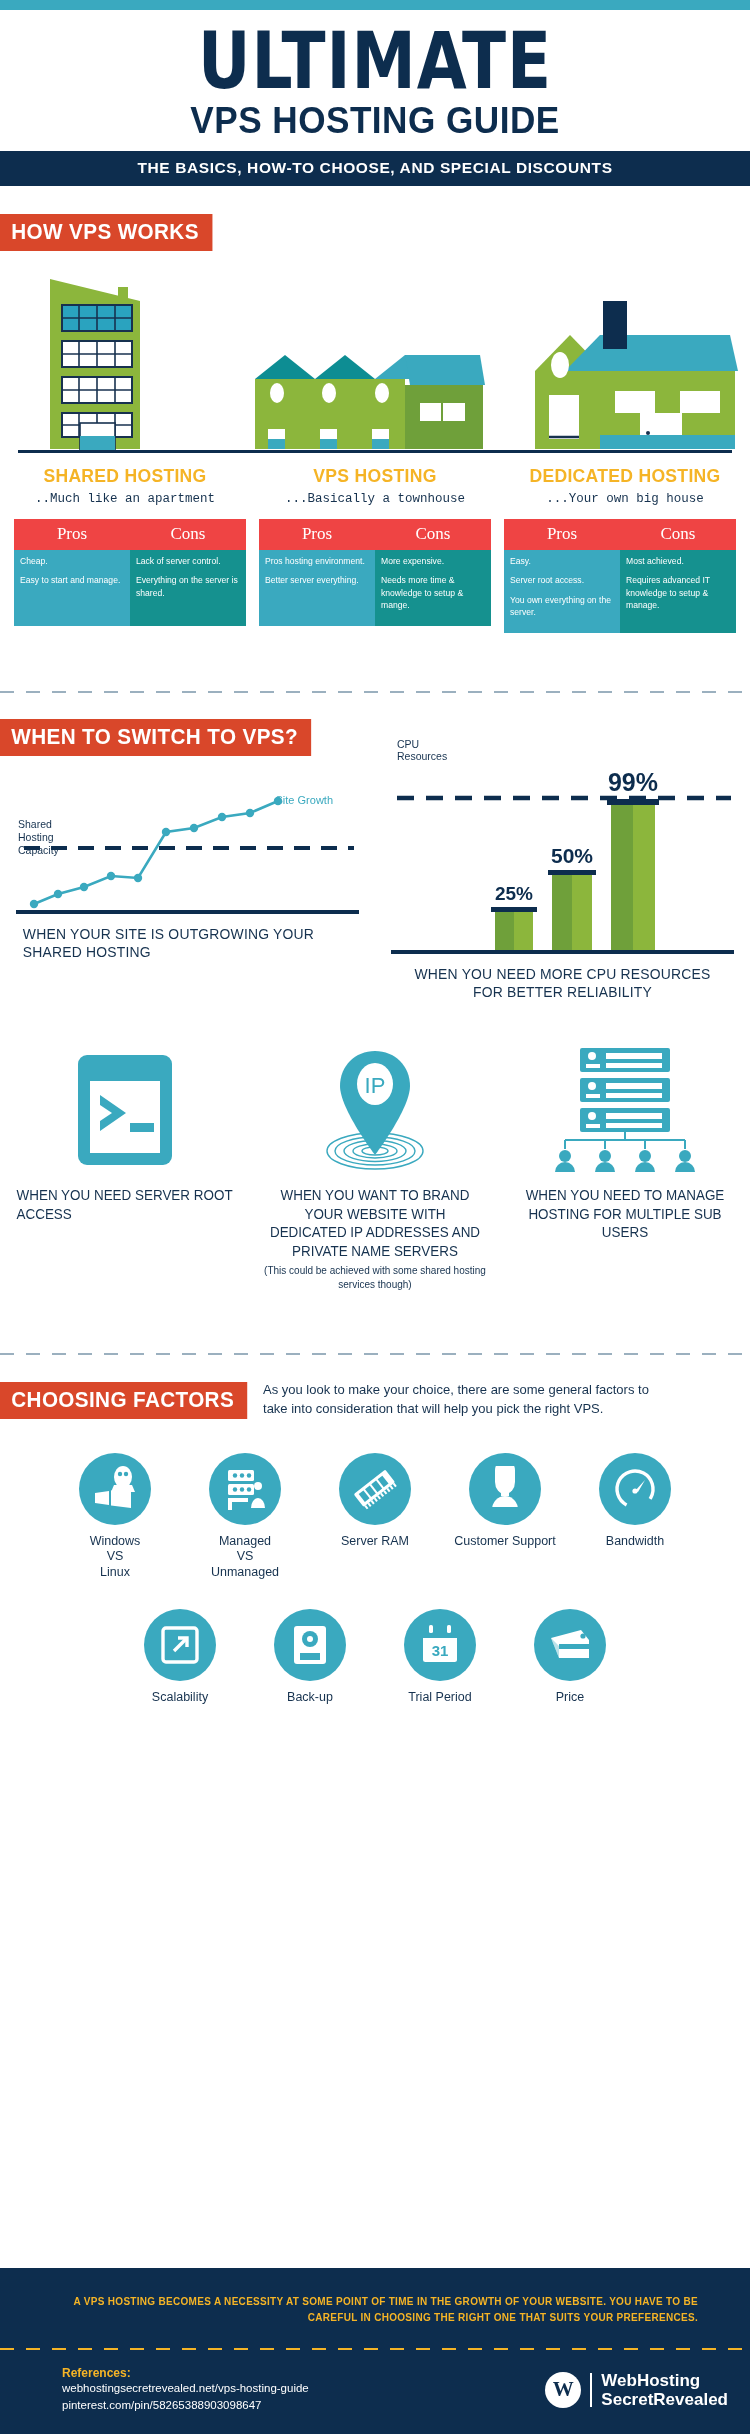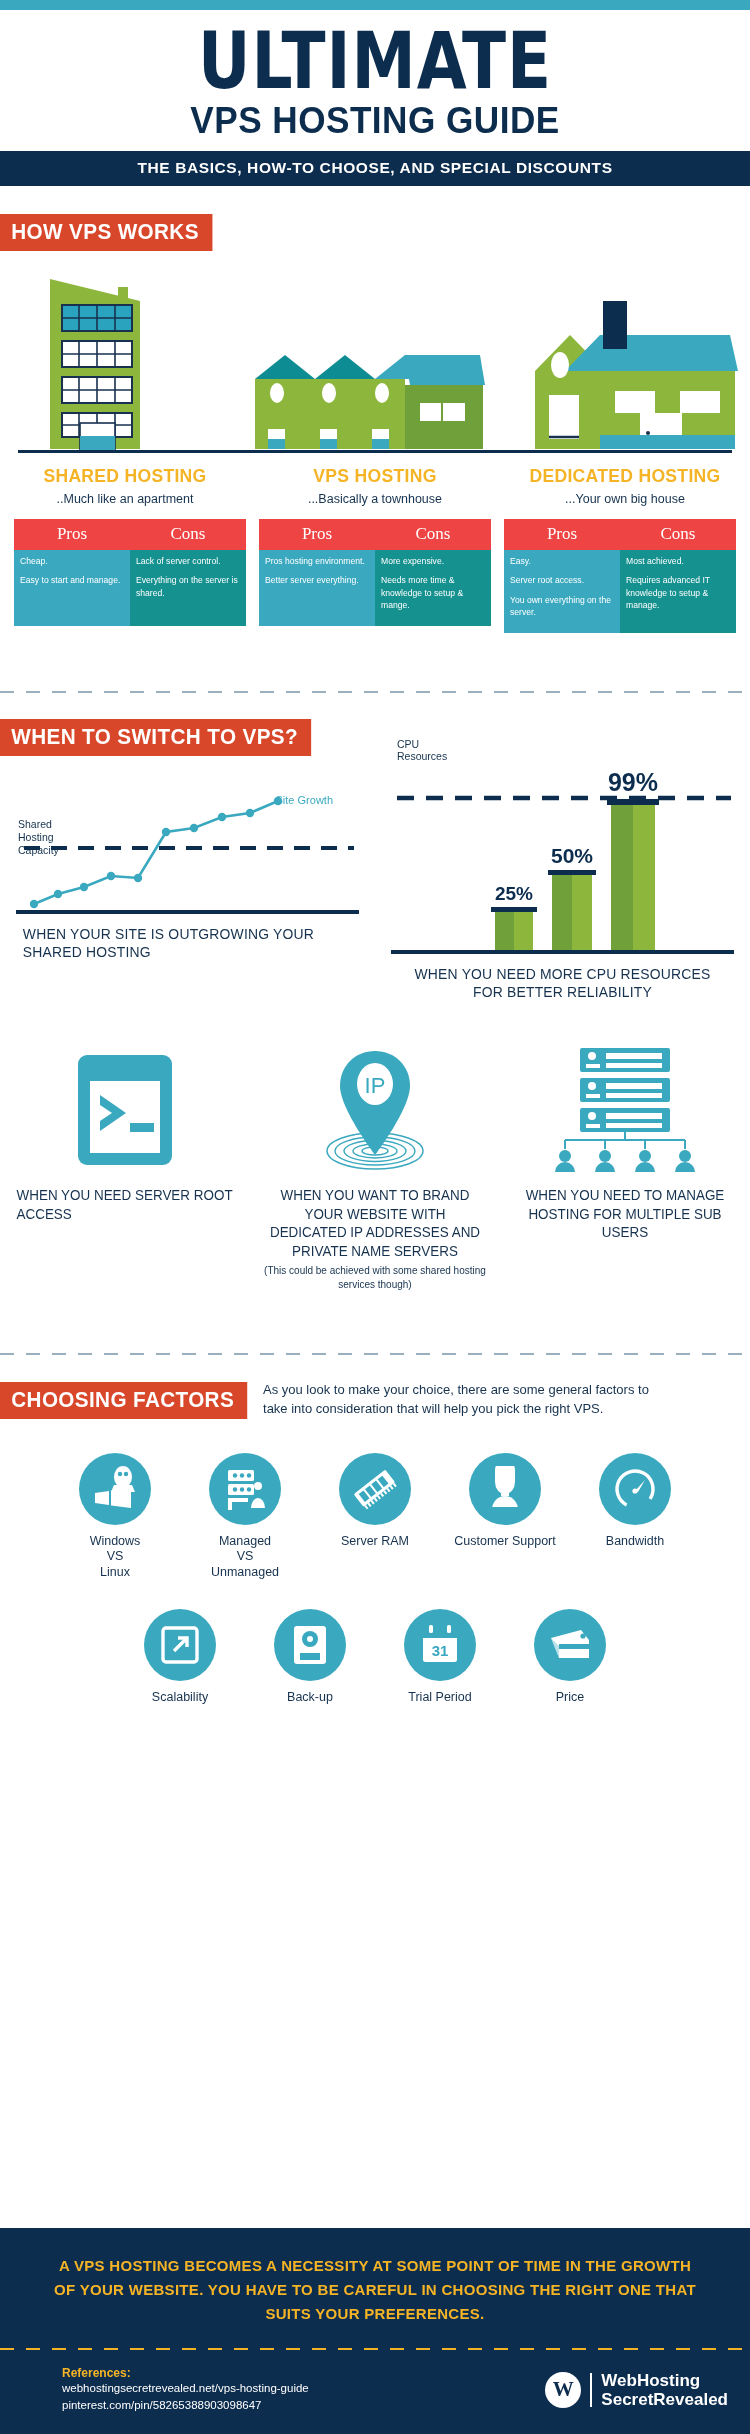--- a/index.html
+++ b/index.html
@@ -79,21 +79,21 @@
   .col3 { width: 33.333%; text-align: center; }
 
   .host-name {
     color: #f5b426;
     font-family: "Liberation Sans Narrow", "Liberation Sans", sans-serif;
     font-size: 18.5px; font-weight: bold; letter-spacing: 0.3px;
     margin-top: 12px;
     transform: scaleX(0.95);
   }
   .host-desc {
-    font-family: Liberation Sans, sans-serif;
+    font-family: Liberation Mono, monospace;
     font-size: 12.5px; color: #16324f; margin-top: 5px;
   }
 
   
   .pc-wrap { display: flex; justify-content: space-between; padding: 0 14px; margin-top: 13px; }
   .pc-table { width: 232px; }
   .pc-head { display: flex; background: #ef4444; }
   .pc-head div {
     flex: 1; text-align: center; color: #fff;
     font-family: "Liberation Serif", serif;
@@ -181,23 +181,23 @@
     display: flex; align-items: center; justify-content: center;
   }
   .flabel {
     font-family: "Liberation Sans Narrow", "Liberation Sans", sans-serif;
     font-size: 12.5px; color: #16324f; margin-top: 9px; line-height: 1.25;
   }
 
   
   .footer { position: absolute; left: 0; bottom: 0; width: 750px; background: #0d2d4e; }
   .footer-msg {
-    color: #f5b426; text-align: center;
-    font-family: "Liberation Sans Narrow", "Liberation Sans", sans-serif;
-    font-size: 15px; font-weight: bold; letter-spacing: 0.3px;
+    color: #f5b426; text-align: right;
+    font-family: "Liberation Sans Narrow", "Liberation Sans", sans-serif;
+    font-size: 10px; font-weight: bold; letter-spacing: 0.3px;
     line-height: 1.6; padding: 26px 52px 22px;
   }
   .footer-divider {
     height: 2px; margin: 0 0;
     background-image: linear-gradient(to right, #f5b426 0 14px, transparent 14px 26px);
     background-size: 26px 2px; background-repeat: repeat-x;
   }
   .footer-bottom { display: flex; justify-content: space-between; align-items: center; padding: 16px 22px 20px; margin-left: 40px; }
   .ref-title { color: #f5b426; font-weight: bold; font-size: 12px;
     font-family: "Liberation Sans Narrow", "Liberation Sans", sans-serif; }

